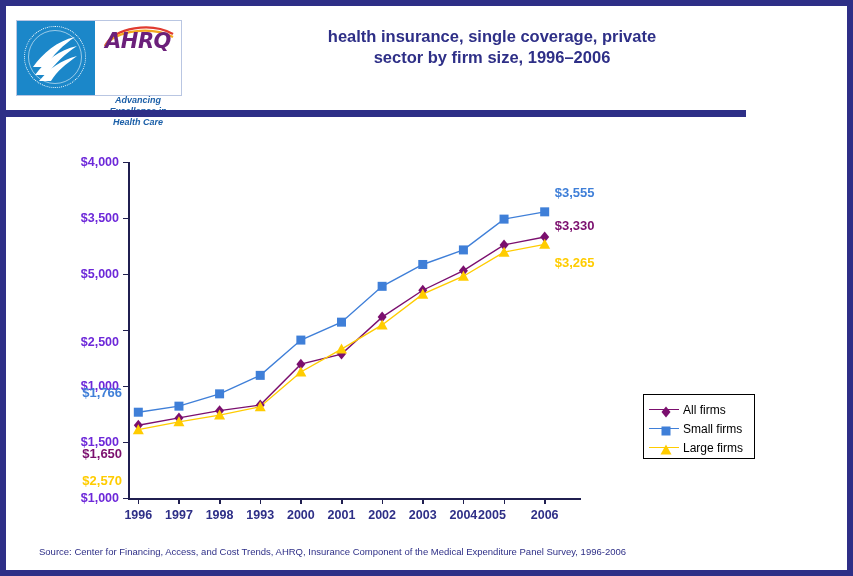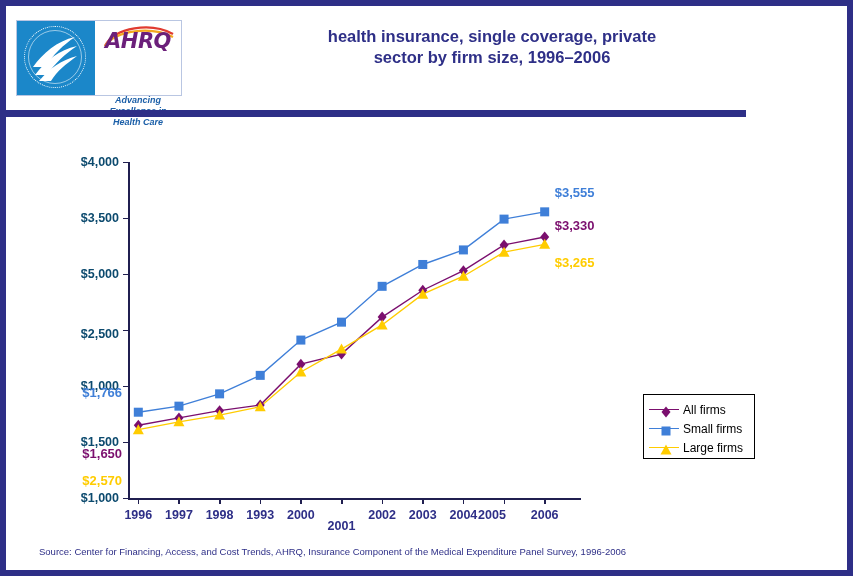--- a/index.html
+++ b/index.html
@@ -144,21 +144,21 @@
   }
   .tick {
     position: absolute;
     background: #201f50;
   }
   .ylabel {
     position: absolute;
     right: 0;
     text-align: right;
     width: 62px;
-    color: #0c4a6e;
+    color: #6d28d9;
     font-family: "Liberation Sans", sans-serif;
     font-weight: bold;
     font-size: 12.5px;
     line-height: 12px;
   }
   .xlabel {
     position: absolute;
     text-align: center;
     width: 50px;
     color: #2e2f87;
@@ -313,39 +313,39 @@
     <div id="axes">
         <div class="axis-line" style="left: 122px; top: 38px; width: 1.5px; height: 336px;"></div>
         <div class="axis-line" style="left: 122px; top: 374px; width: 453px; height: 1.5px;"></div>
         <div class="tick" style="left: 117px; top: 373.5px; width: 6px; height: 1.5px;"></div>
         <div class="ylabel" style="left: 51px; top: 368px;">$1,000</div>
         <div class="tick" style="left: 117px; top: 317.5px; width: 6px; height: 1.5px;"></div>
         <div class="ylabel" style="left: 51px; top: 312px;">$1,500</div>
         <div class="tick" style="left: 117px; top: 261.5px; width: 6px; height: 1.5px;"></div>
         <div class="ylabel" style="left: 51px; top: 256px;">$1,000</div>
         <div class="tick" style="left: 117px; top: 205.5px; width: 6px; height: 1.5px;"></div>
-        <div class="ylabel" style="left: 51px; top: 204px;">$2,500</div>
+        <div class="ylabel" style="left: 51px; top: 212px;">$2,500</div>
         <div class="tick" style="left: 117px; top: 149.5px; width: 6px; height: 1.5px;"></div>
         <div class="ylabel" style="left: 51px; top: 144px;">$5,000</div>
         <div class="tick" style="left: 117px; top: 93.5px; width: 6px; height: 1.5px;"></div>
         <div class="ylabel" style="left: 51px; top: 88px;">$3,500</div>
         <div class="tick" style="left: 117px; top: 37.5px; width: 6px; height: 1.5px;"></div>
         <div class="ylabel" style="left: 51px; top: 32px;">$4,000</div>
         <div class="tick" style="left: 131.818px; top: 374px; width: 1.5px; height: 6px;"></div>
         <div class="xlabel" style="left: 107.318px; top: 385px;">1996</div>
         <div class="tick" style="left: 172.455px; top: 374px; width: 1.5px; height: 6px;"></div>
         <div class="xlabel" style="left: 147.955px; top: 385px;">1997</div>
         <div class="tick" style="left: 213.091px; top: 374px; width: 1.5px; height: 6px;"></div>
         <div class="xlabel" style="left: 188.591px; top: 385px;">1998</div>
         <div class="tick" style="left: 253.727px; top: 374px; width: 1.5px; height: 6px;"></div>
         <div class="xlabel" style="left: 229.227px; top: 385px;">1993</div>
         <div class="tick" style="left: 294.364px; top: 374px; width: 1.5px; height: 6px;"></div>
         <div class="xlabel" style="left: 269.864px; top: 385px;">2000</div>
         <div class="tick" style="left: 335px; top: 374px; width: 1.5px; height: 6px;"></div>
-        <div class="xlabel" style="left: 310.5px; top: 396px;">2001</div>
+        <div class="xlabel" style="left: 310.5px; top: 385px;">2001</div>
         <div class="tick" style="left: 375.636px; top: 374px; width: 1.5px; height: 6px;"></div>
         <div class="xlabel" style="left: 351.136px; top: 385px;">2002</div>
         <div class="tick" style="left: 416.273px; top: 374px; width: 1.5px; height: 6px;"></div>
         <div class="xlabel" style="left: 391.773px; top: 385px;">2003</div>
         <div class="tick" style="left: 456.909px; top: 374px; width: 1.5px; height: 6px;"></div>
         <div class="xlabel" style="left: 432.409px; top: 385px;">2004</div>
         <div class="tick" style="left: 497.545px; top: 374px; width: 1.5px; height: 6px;"></div>
         <div class="xlabel" style="left: 461px; top: 385px;">2005</div>
         <div class="tick" style="left: 538.182px; top: 374px; width: 1.5px; height: 6px;"></div>
         <div class="xlabel" style="left: 513.682px; top: 385px;">2006</div>

